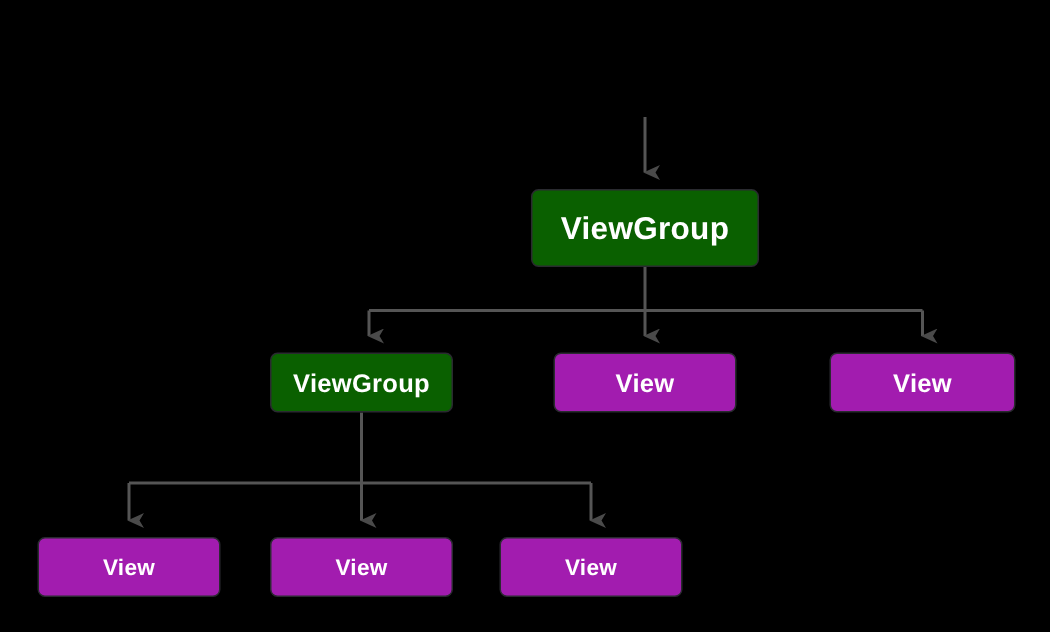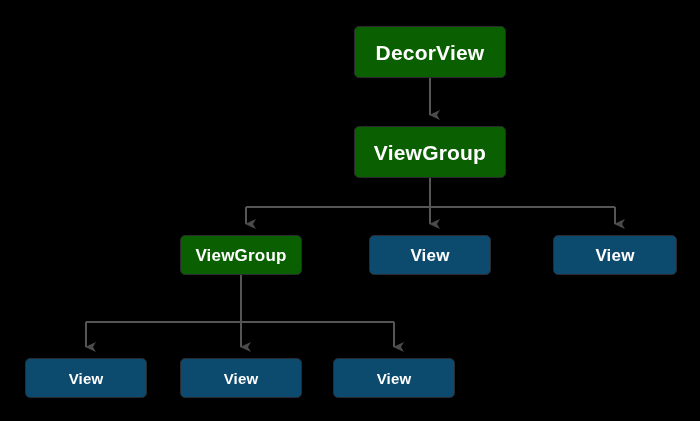--- a/index.html
+++ b/index.html
@@ -38,21 +38,21 @@
     letter-spacing: 0.2px;
     text-align: center;
     white-space: nowrap;
     line-height: 1;
   }
   .node.green {
     background: #0a6000;
     border-color: #2a2a30;
   }
   .node.brown {
-    background: #0c4a6e;
+    background: #a21caf;
     border-color: #2a2a30;
   }
   .node.lvl0 { font-size: 21px; }
   .node.lvl1 { font-size: 21px; }
   .node.lvl2 { font-size: 17px; }
   .node.lvl3 { font-size: 15px; }
 </style>
 </head>
 <body>
 
@@ -76,23 +76,20 @@
     <path d="M246,207 L246,207" stroke="#555555" stroke-width="2" fill="none"></path>
     <path d="M615,207 L604,207" stroke="#555555" stroke-width="2" fill="none"></path>
 
     <path d="M241,275 L241,322" stroke="#555555" stroke-width="2" fill="none"></path>
     <path d="M86,322 L394,322" stroke="#555555" stroke-width="2" fill="none"></path>
     <path d="M86,322 L86,347" stroke="#555555" stroke-width="2" fill="none" marker-end="url(#arrowhead)"></path>
     <path d="M241,322 L241,347" stroke="#555555" stroke-width="2" fill="none" marker-end="url(#arrowhead)"></path>
     <path d="M394,322 L394,347" stroke="#555555" stroke-width="2" fill="none" marker-end="url(#arrowhead)"></path>
   </svg>
 
-  <div class="node green lvl0" style="left:354px; top:26px; width:152px; height:52px;">
-    <span>DecorView</span>
-  </div>
 
   <div class="node green lvl1" style="left:354px; top:126px; width:152px; height:52px;">
     <span>ViewGroup</span>
   </div>
 
   <div class="node green lvl2" style="left:180px; top:235px; width:122px; height:40px;">
     <span>ViewGroup</span>
   </div>
 
   <div class="node brown lvl2" style="left:369px; top:235px; width:122px; height:40px;">

